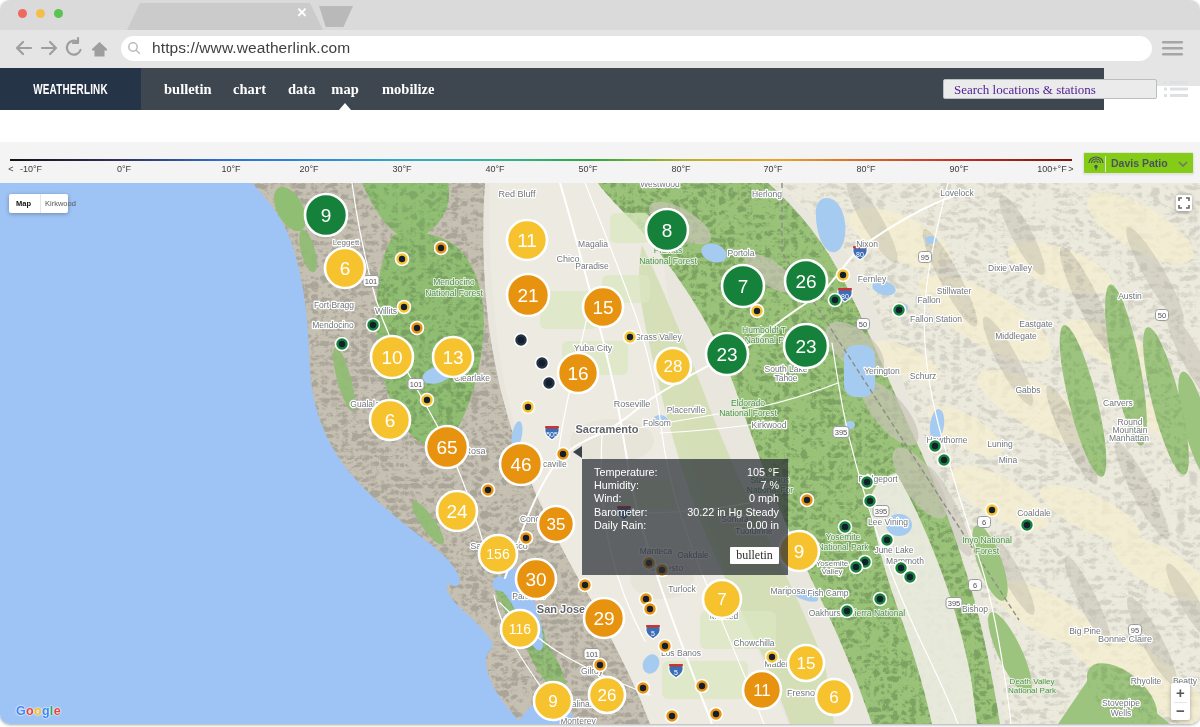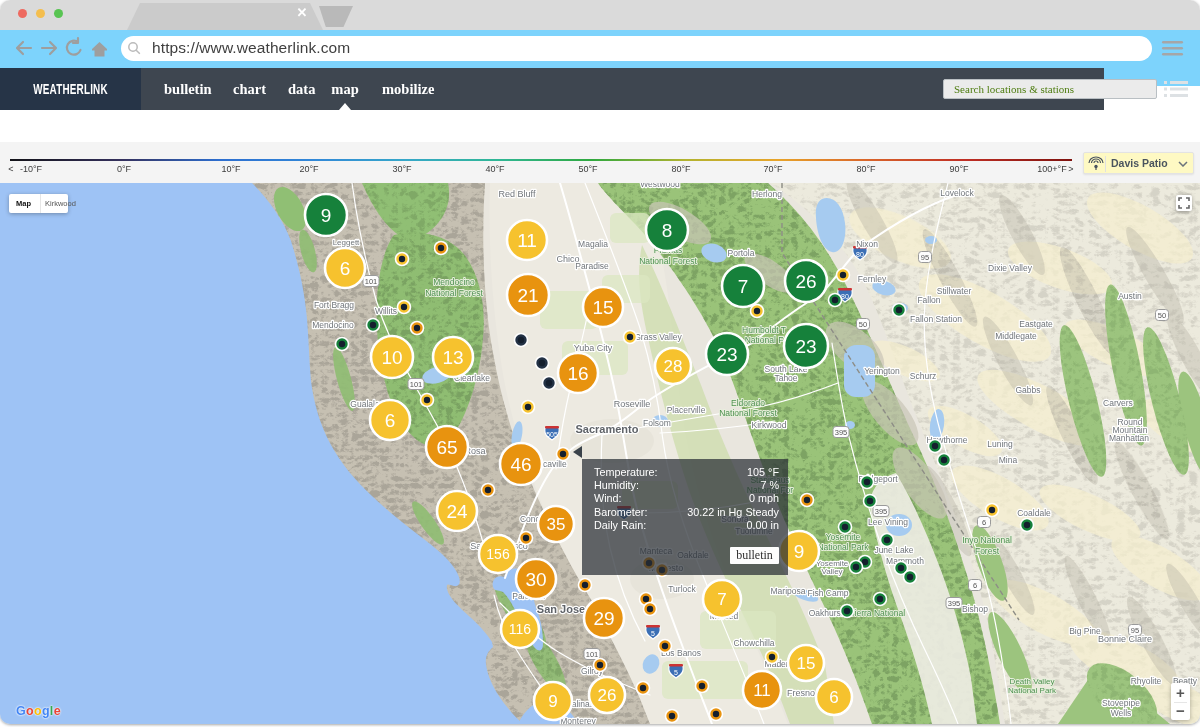--- a/index.html
+++ b/index.html
@@ -2,34 +2,34 @@
 <html><head><meta charset="utf-8">
 <style>
 *{margin:0;padding:0;box-sizing:border-box}
 html,body{width:1200px;height:727px;background:#fff;overflow:hidden;font-family:"Liberation Sans",sans-serif}
 .win{position:absolute;left:0;top:0;width:1200px;height:724px;border-radius:10px;overflow:hidden;box-shadow:0 1px 3px rgba(0,0,0,.35)}
 .tabs{position:absolute;left:0;top:0;width:1200px;height:30px;background:#dadada}
 .dot{position:absolute;top:8.5px;width:9px;height:9px;border-radius:50%}
 .tab{position:absolute;top:3px;left:127px;width:196px;height:27px;background:#cbcbcb;clip-path:polygon(0 100%,13px 0,183px 0,196px 100%)}
 .tab2{position:absolute;top:6px;left:319px;width:34px;height:21px;background:#b9b9b9;clip-path:polygon(0 0,100% 0,72% 100%,20% 100%)}
 .tabx{position:absolute;top:5px;left:294px;width:16px;height:16px;color:#fff;font-size:13px;font-weight:bold;text-align:center;line-height:16px}
-.toolbar{position:absolute;left:0;top:30px;width:1200px;height:56px;background:#7dd3fc}
+.toolbar{position:absolute;left:0;top:30px;width:1200px;height:56px;background:#e5e5e5}
 .url{position:absolute;left:121px;top:6px;width:1031px;height:25px;background:#fff;border-radius:13px}
 .urltext{position:absolute;left:152px;top:9px;font-size:15.5px;color:#3f3f3f;letter-spacing:.1px}
 .nav{position:absolute;left:0;top:68px;width:1104px;height:42px;background:#3e4650}
 .logo{position:absolute;left:0;top:0;width:141px;height:42px;background:#263447;color:#fff;text-align:center;line-height:42px;font-weight:bold;font-size:15px;letter-spacing:.3px}
 .logo span{display:inline-block;transform:scaleX(.66)}
 .navitem{position:absolute;top:0;height:42px;line-height:42px;color:#fff;font-family:"Liberation Serif",serif;font-weight:bold;font-size:14.5px;text-align:center}
 .caret{position:absolute;left:339px;top:103px;width:0;height:0;border-left:6.5px solid transparent;border-right:6.5px solid transparent;border-bottom:7px solid #fff}
-.search{position:absolute;left:943px;top:11px;width:214px;height:20px;background:#ebebeb;border:1px solid #b9bfc3;border-radius:2px;color:#4d7c0f;font-family:"Liberation Serif",serif;font-size:11px;line-height:19px;padding-left:10px}
+.search{position:absolute;left:943px;top:11px;width:214px;height:20px;background:#ebebeb;border:1px solid #b9bfc3;border-radius:2px;color:#4c1d95;font-family:"Liberation Serif",serif;font-size:13px;line-height:19px;padding-left:10px}
 .strip{position:absolute;left:0;top:110px;width:1200px;height:32px;background:#fff}
 .scale{position:absolute;left:0;top:142px;width:1200px;height:41px;background:#f4f4f4}
 .gradline{position:absolute;left:10px;top:17px;width:1062px;height:2.4px;background:linear-gradient(to right,#131318,#35315e 10.6%,#2d6ecf 19.7%,#3187d8 28.4%,#36a7c9 37.2%,#2fb795 46%,#2fa83e 54.8%,#b3b32f 63.6%,#e8a42a 72.3%,#d8622a 81.1%,#bf2e24 89.9%,#7e120e)}
 .slab{position:absolute;top:22px;font-size:9px;color:#3c3c3c;transform:translateX(-50%)}
-.davis{position:absolute;left:1083px;top:152px;width:111px;height:22px;background:#fef9c3;border:1px solid #e3e3e3;border-radius:2px;box-shadow:0 1px 2px rgba(0,0,0,.08)}
+.davis{position:absolute;left:1083px;top:152px;width:111px;height:22px;background:#84cc16;border:1px solid #e3e3e3;border-radius:2px;box-shadow:0 1px 2px rgba(0,0,0,.08)}
 .map{position:absolute;left:0;top:183px;width:1200px;height:541px;background:#9ec3f5}
 .gctl{position:absolute;background:#fff;box-shadow:0 1px 4px rgba(0,0,0,.3);border-radius:2px}
 .popup{position:absolute;left:582px;top:439px;width:206px;height:136px;font-family:"Liberation Sans",sans-serif}
 .phead{position:absolute;left:0;top:0;width:206px;height:20px;background:#3a424a}
 .ptitle{position:absolute;left:11px;top:1px;color:#fff;font-family:"Liberation Serif",serif;font-weight:bold;font-size:14.5px;letter-spacing:.2px}
 .parrow{position:absolute;left:-9px;top:7px;width:0;height:0;border-top:6px solid transparent;border-bottom:6px solid transparent;border-right:9px solid #3a424a}
 .pbody{position:absolute;left:0;top:20px;width:206px;height:116px;background:rgba(40,46,52,.72)}
 .prow{position:absolute;left:12px;right:9px;height:13.2px;color:#fff;font-size:10.8px}
 .prow b{font-weight:normal;float:right}
 .pbtn{position:absolute;right:9px;bottom:11px;width:49px;height:17px;background:#fdfdfd;color:#2d2d2d;font-family:"Liberation Serif",serif;font-size:12px;text-align:center;line-height:17px;border-radius:1px}

